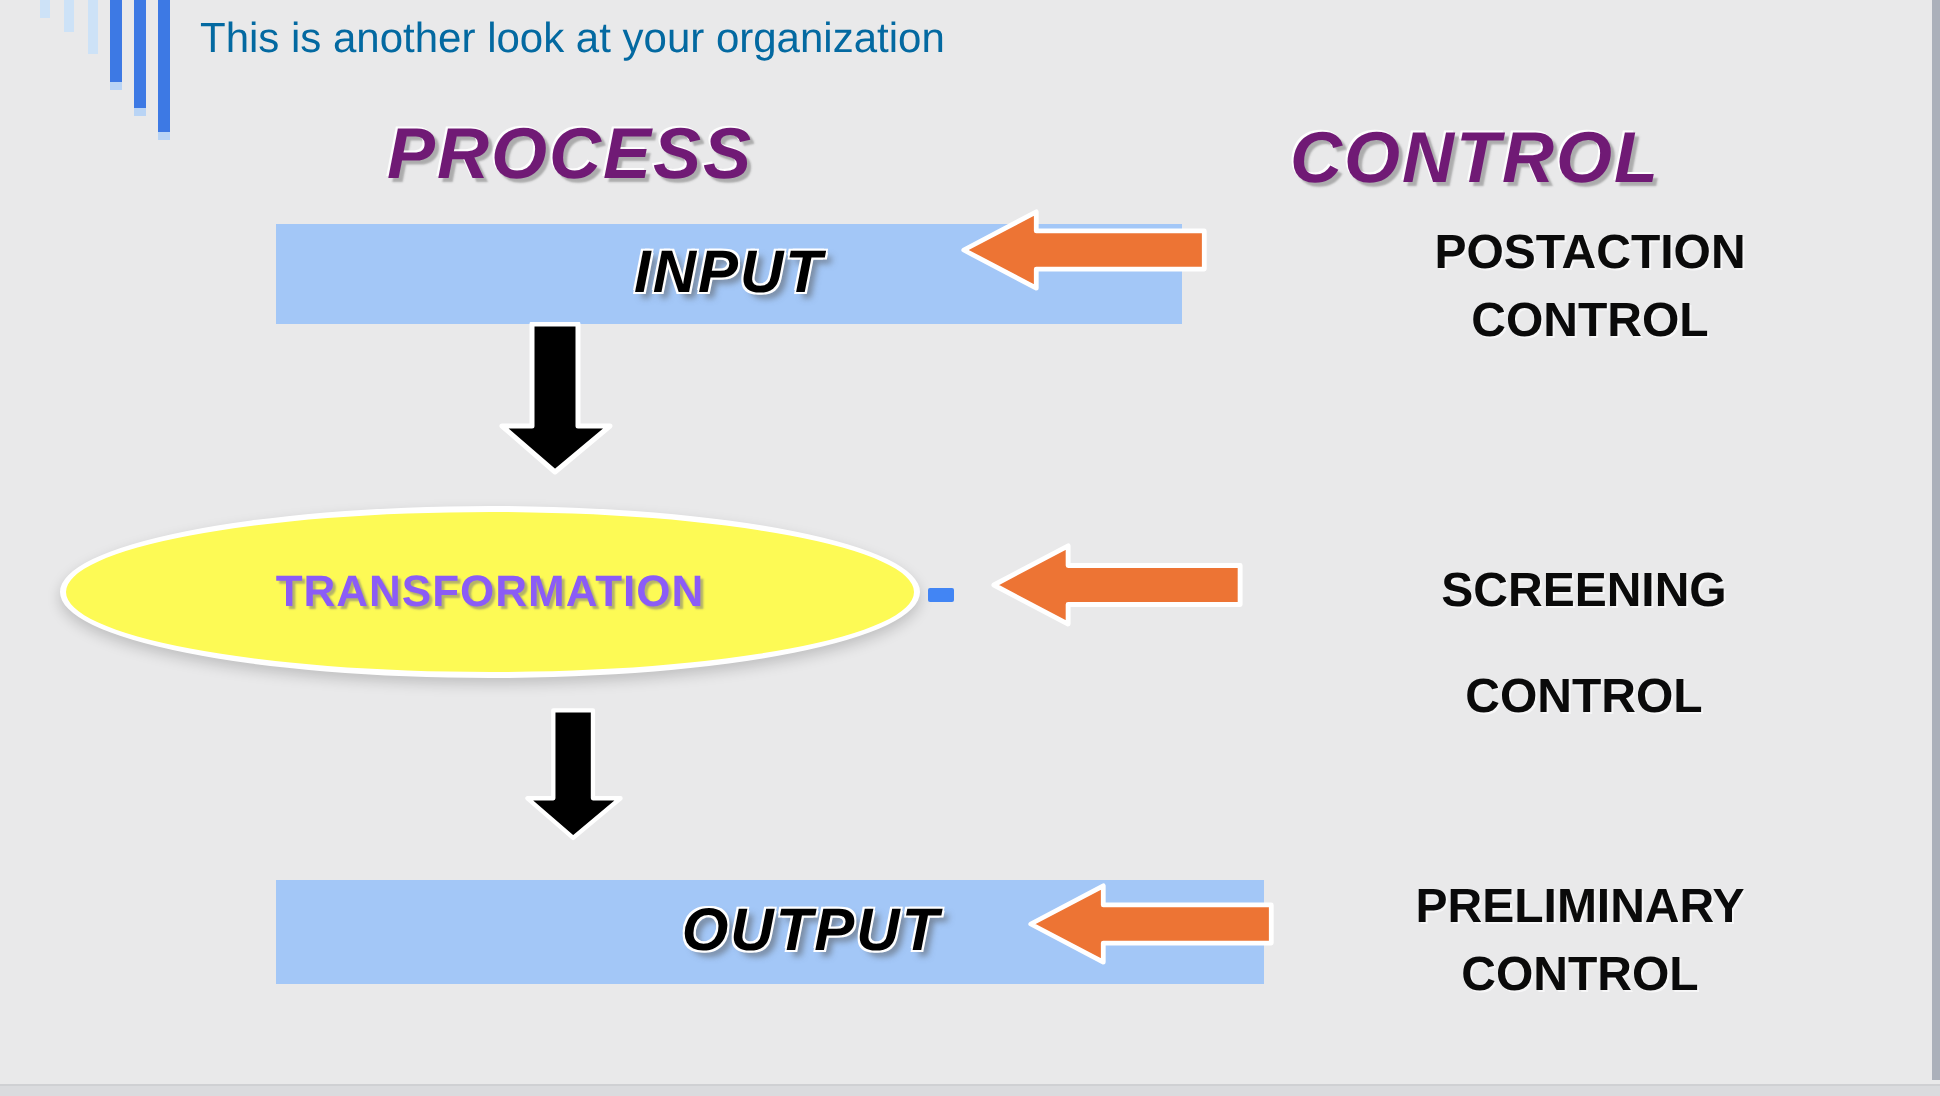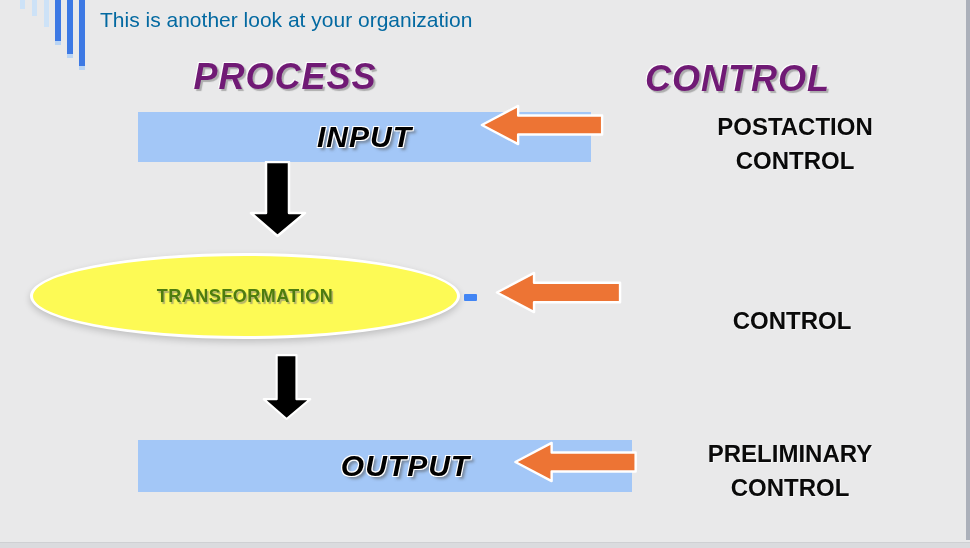--- a/index.html
+++ b/index.html
@@ -58,21 +58,21 @@
   }
 
   .ellipse {
     position: absolute; left: 30px; top: 253px; width: 430px; height: 86px;
     background: #fdfa55; border: 3px solid #fff; border-radius: 50%;
     box-sizing: border-box;
     box-shadow: 0 3px 7px rgba(0,0,0,0.18);
     display: flex; align-items: center; justify-content: center;
   }
   .ellipse-text {
-    font-size: 18px; font-weight: bold; color: #4d7c0f; letter-spacing: 0.5px;
+    font-size: 22px; font-weight: bold; color: #8b5cf6; letter-spacing: 0.5px;
     text-shadow: 1.5px 1.5px 1px rgba(120,120,120,0.55);
   }
 
   .blue-dash {
     position: absolute; left: 464px; top: 294px; width: 13px; height: 7px;
     background: #4285f4; border-radius: 1px;
   }
 
   .arrow-svg { position: absolute; display: block; }
 
@@ -136,20 +136,21 @@
   </svg>
   <svg class="arrow-svg" style="left:510px; top:441px;" width="131" height="42" viewBox="0 0 130 44">
     <polygon points="2,22 40,2 40,12 128,12 128,32 40,32 40,42" fill="#ed7434" stroke="#ffffff" stroke-width="2.5" stroke-linejoin="round"></polygon>
   </svg>
 
   <div class="control-label label-preliminary">
     <div class="line1">POSTACTION</div>
     <div class="line2">CONTROL</div>
   </div>
   <div class="control-label label-screening">
+    <div class="line1">SCREENING</div>
     <div class="line2">CONTROL</div>
   </div>
   <div class="control-label label-postaction">
     <div class="line1">PRELIMINARY</div>
     <div class="line2">CONTROL</div>
   </div>
 
   <div class="edge-right"></div>
   <div class="edge-bottom"></div>
 

